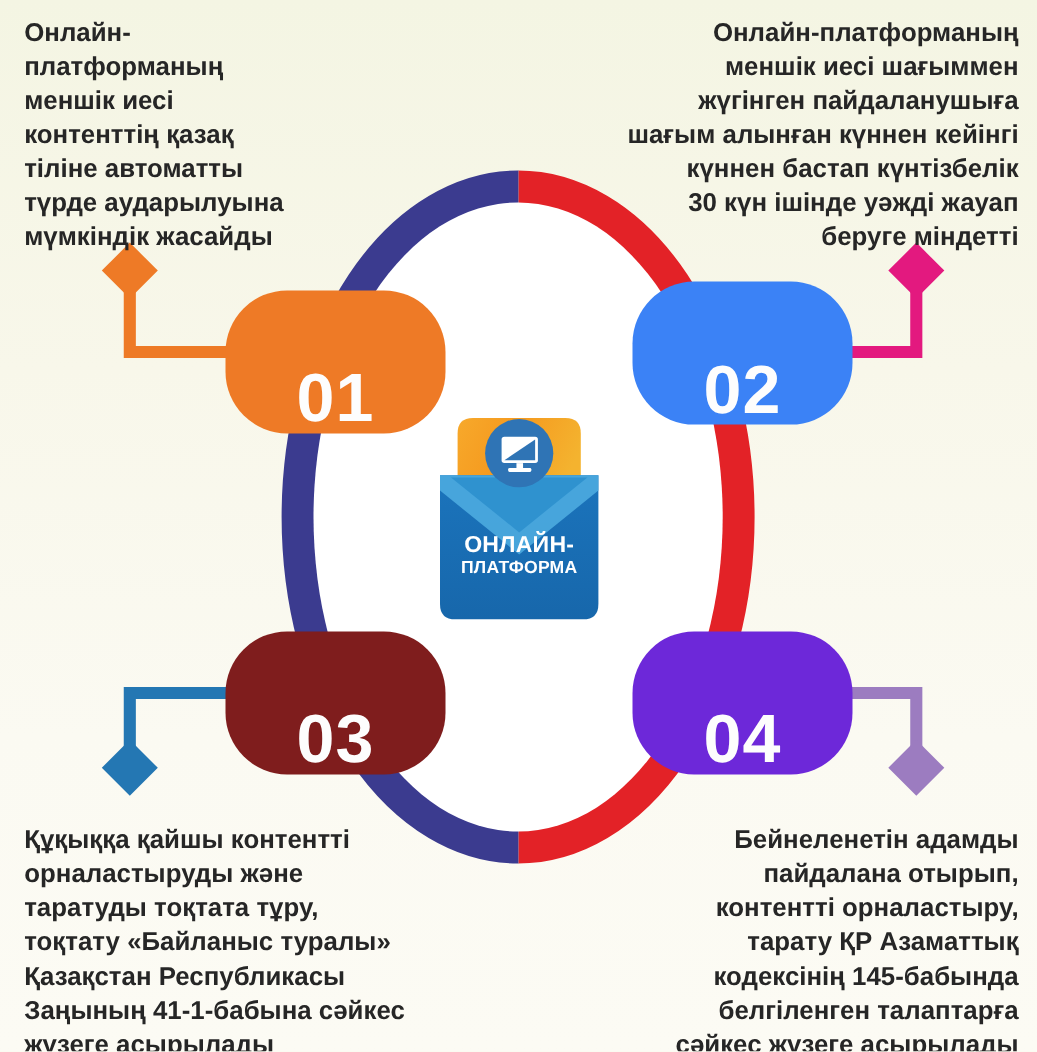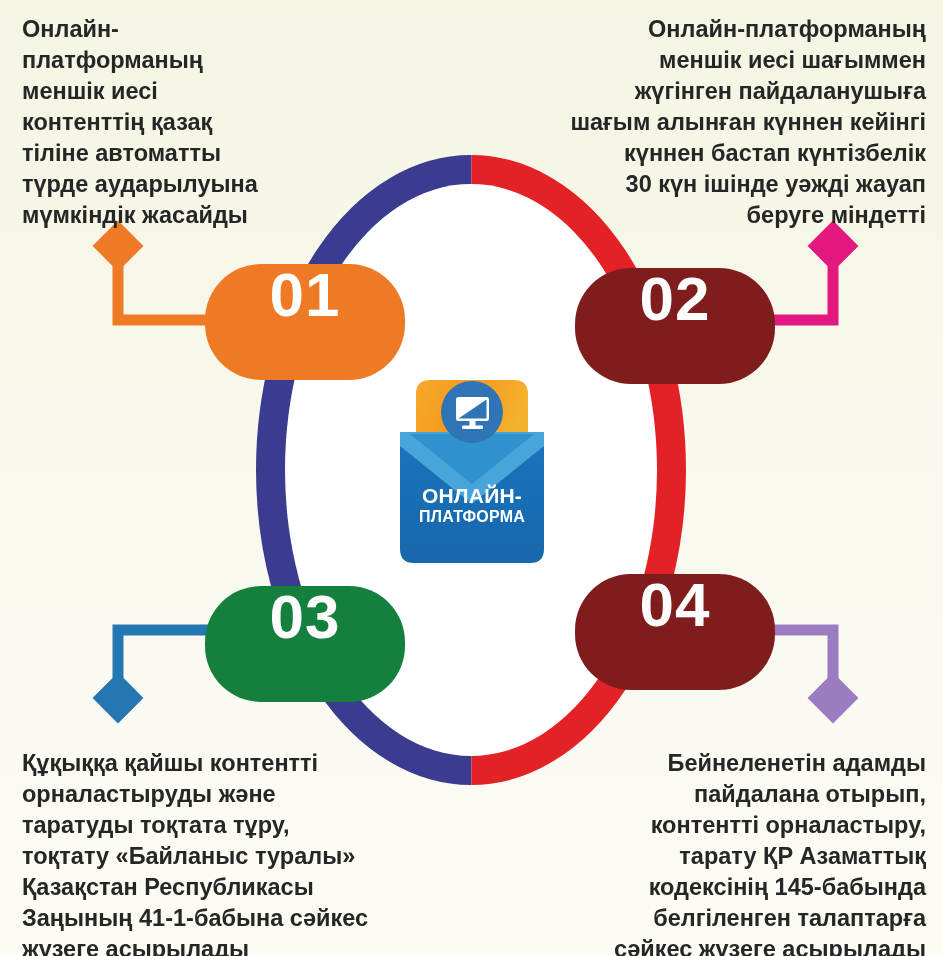--- a/index.html
+++ b/index.html
@@ -36,39 +36,39 @@
   .conn-svg {
     position: absolute;
     left: 0;
     top: 0;
   }
 
   
   .pill {
     position: absolute;
     width: 200px;
-    height: 116px;
+    height: 130px;
     border-radius: 56px;
     display: flex;
-    align-items: flex-start;
+    align-items: flex-end;
     justify-content: center;
     box-sizing: border-box;
   }
   .pill-num {
     color: #fdfdfd;
     font-size: 62px;
     font-weight: bold;
     letter-spacing: 1px;
     line-height: 1;
     font-family: "Liberation Sans", sans-serif;
   }
   #pill-01 { left: 205px; top: 264px; background: #ee7a26; }
-  #pill-02 { left: 575px; top: 268px; background: #7f1d1d; }
-  #pill-03 { left: 205px; top: 574px; background: #15803d; margin-top: 12px; }
-  #pill-04 { left: 575px; top: 574px; background: #7f1d1d; }
+  #pill-02 { left: 575px; top: 256px; background: #3b82f6; }
+  #pill-03 { left: 205px; top: 574px; background: #7f1d1d; }
+  #pill-04 { left: 575px; top: 574px; background: #6d28d9; }
 
   
   #center-logo {
     position: absolute;
     left: 398px;
     top: 372px;
     width: 148px;
     height: 193px;
   }
   #logo-svg { display: block; }

